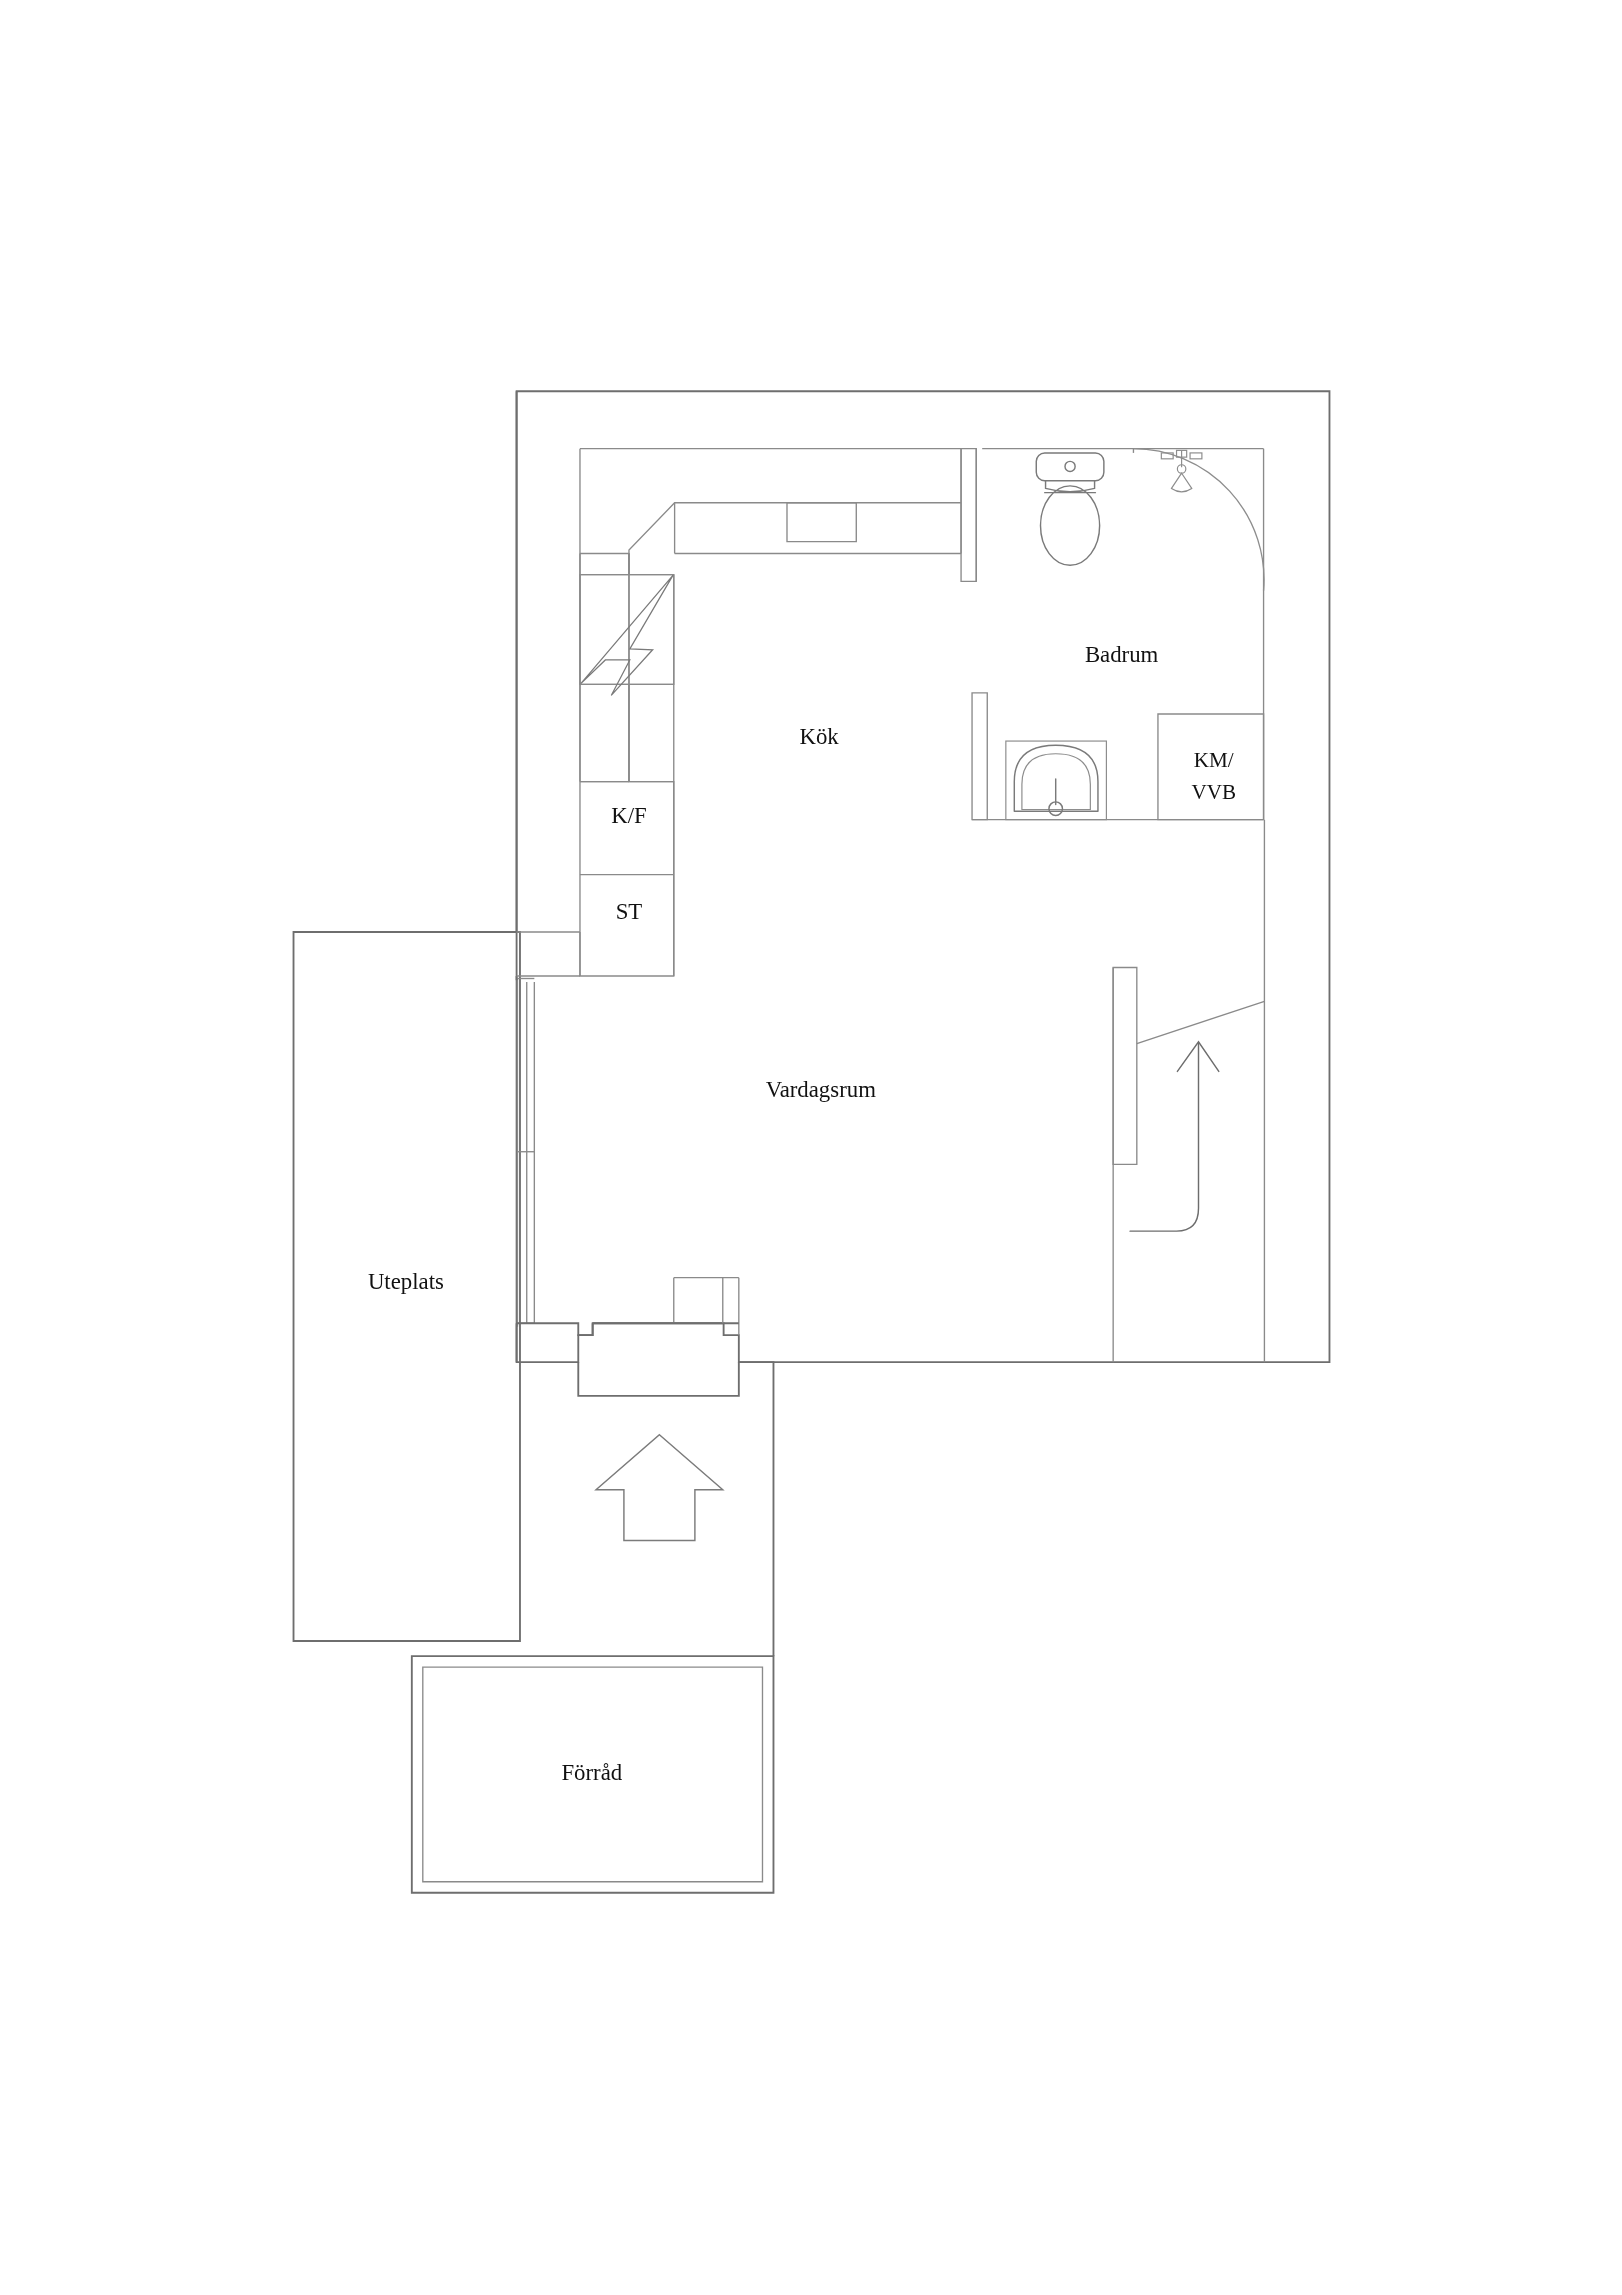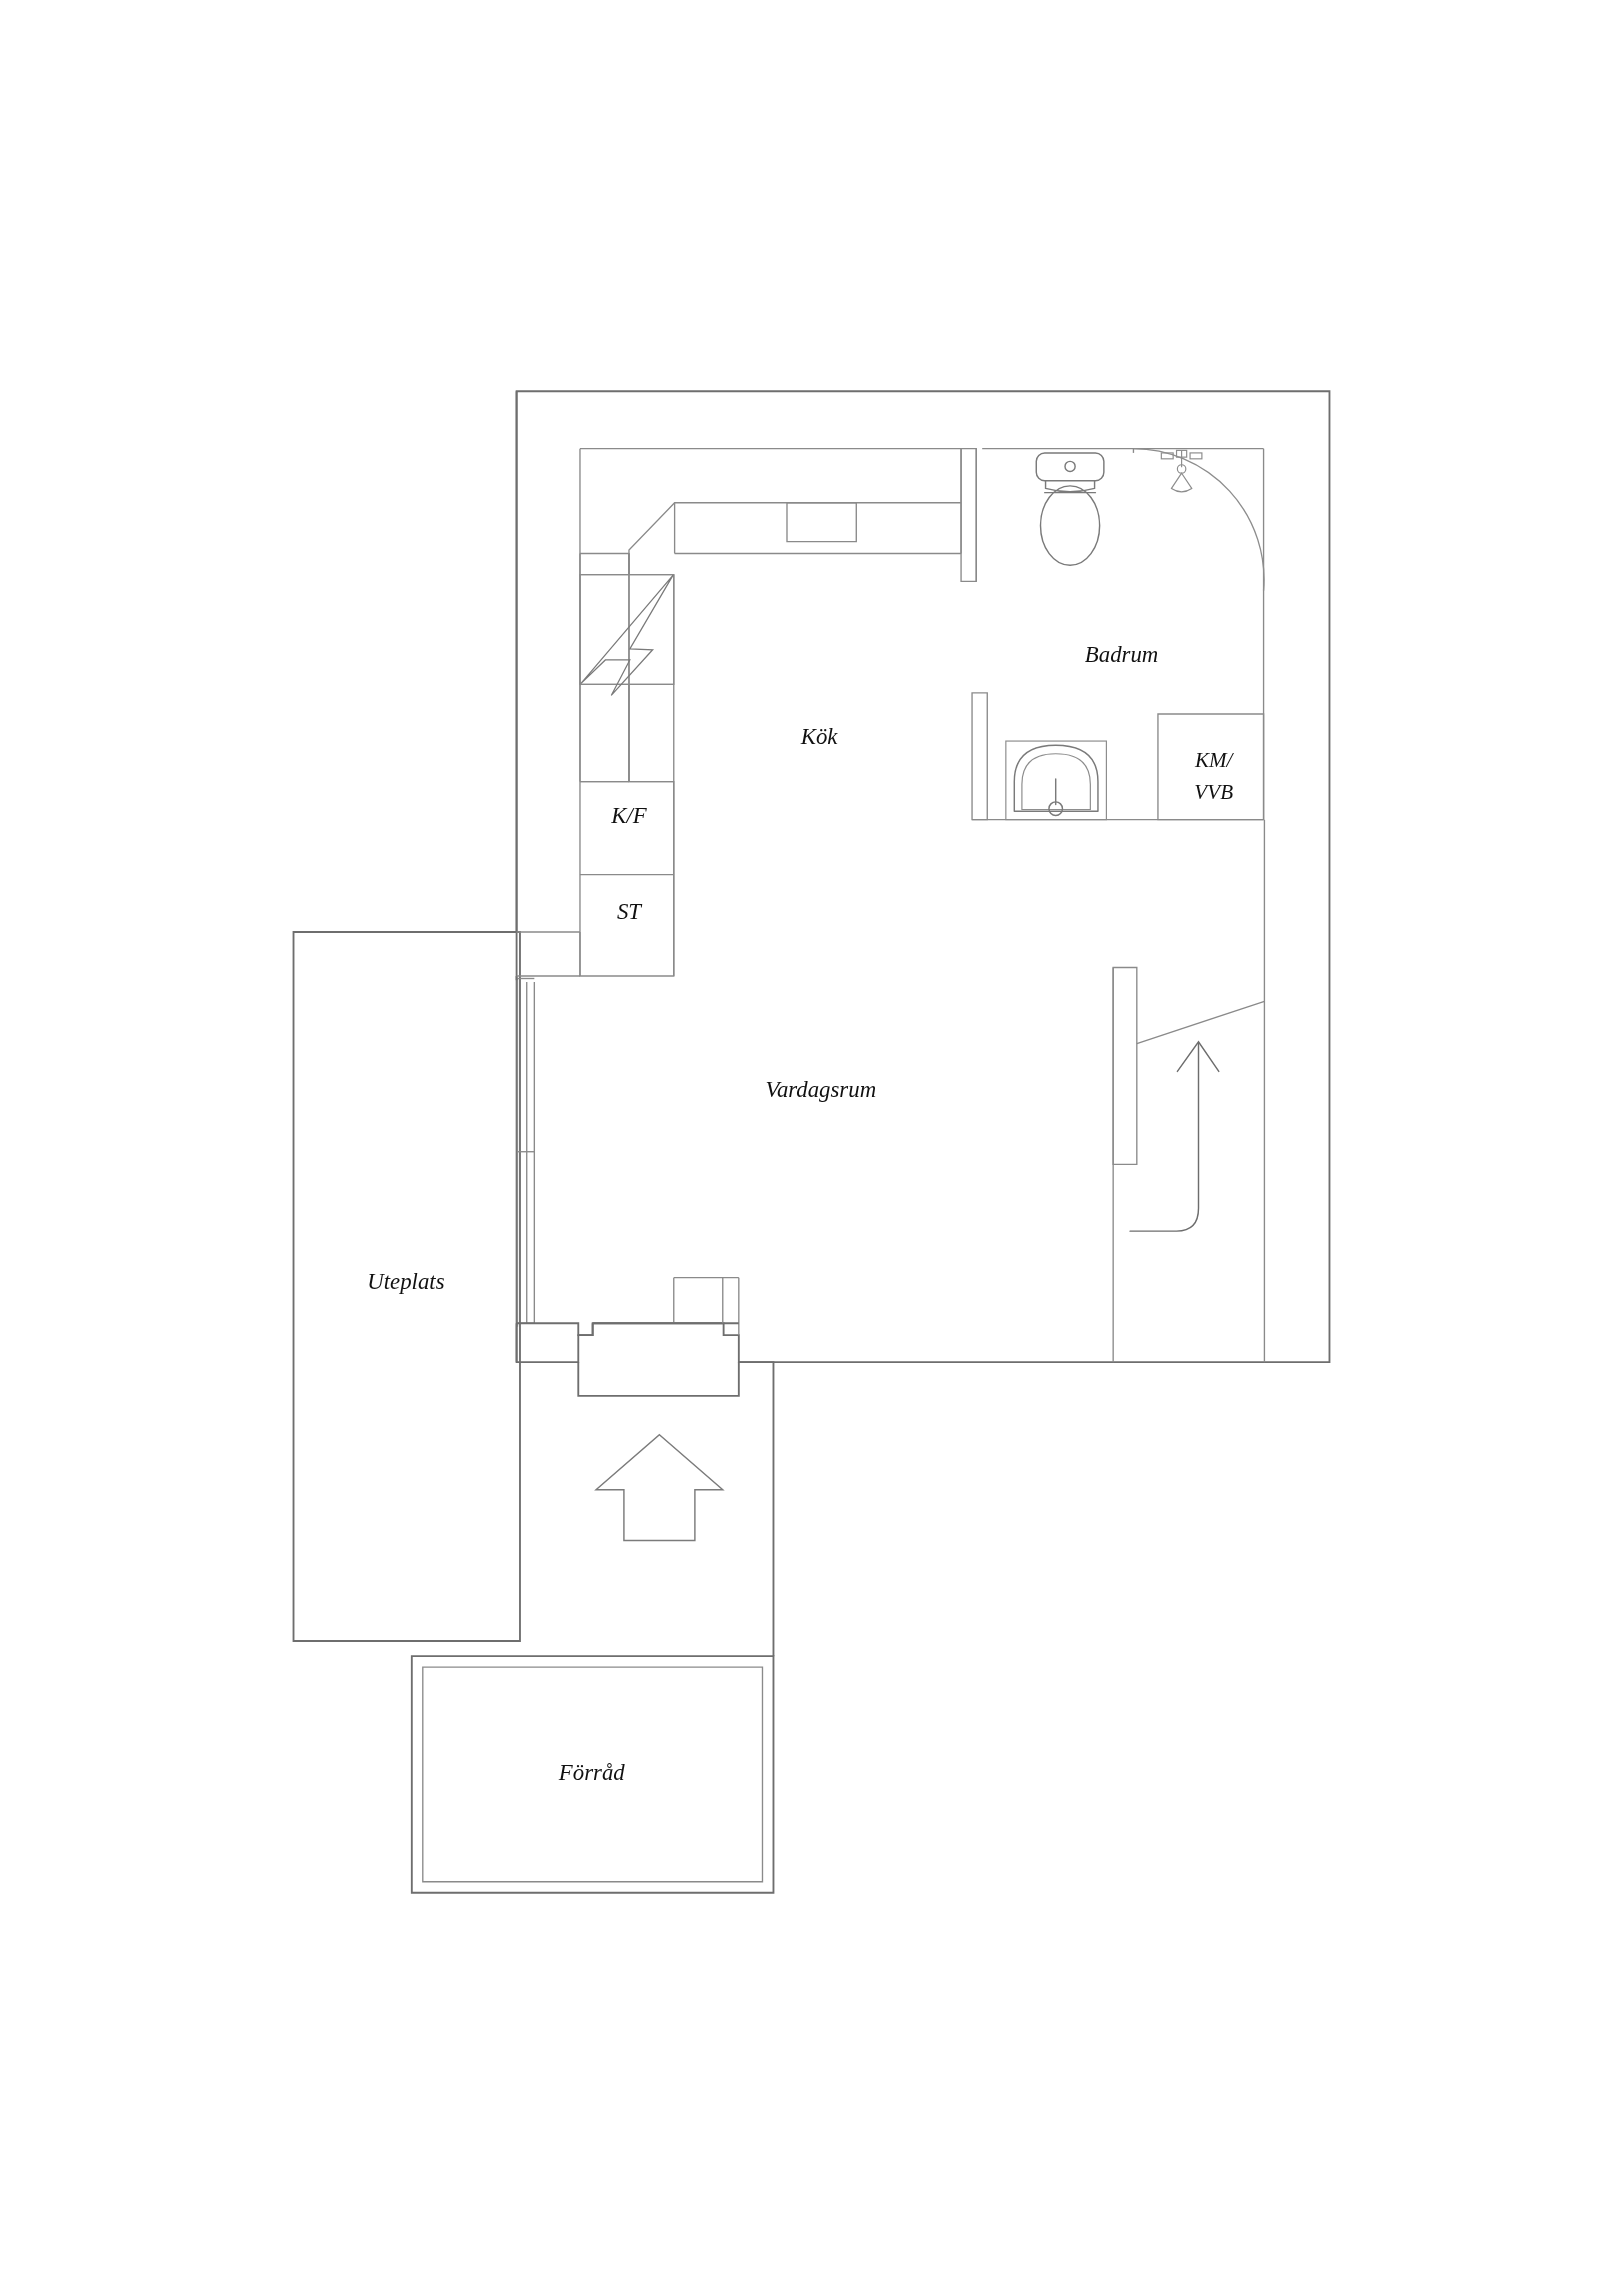--- a/index.html
+++ b/index.html
@@ -14,21 +14,20 @@
     font-family: "Liberation Serif", "DejaVu Serif", serif;
     overflow: hidden;
     position: relative;
   }
   #floorplan-root {
     position: absolute;
     left: 0;
     top: 0;
     width: 1623px;
     height: 1664px;
-    font-style: italic;
   }
   svg.plan {
     display: block;
     width: 1623px;
     height: 2295px;
   }
   .wall {
     fill: none;
     stroke: #6e6e6e;
     stroke-width: 2.2;

